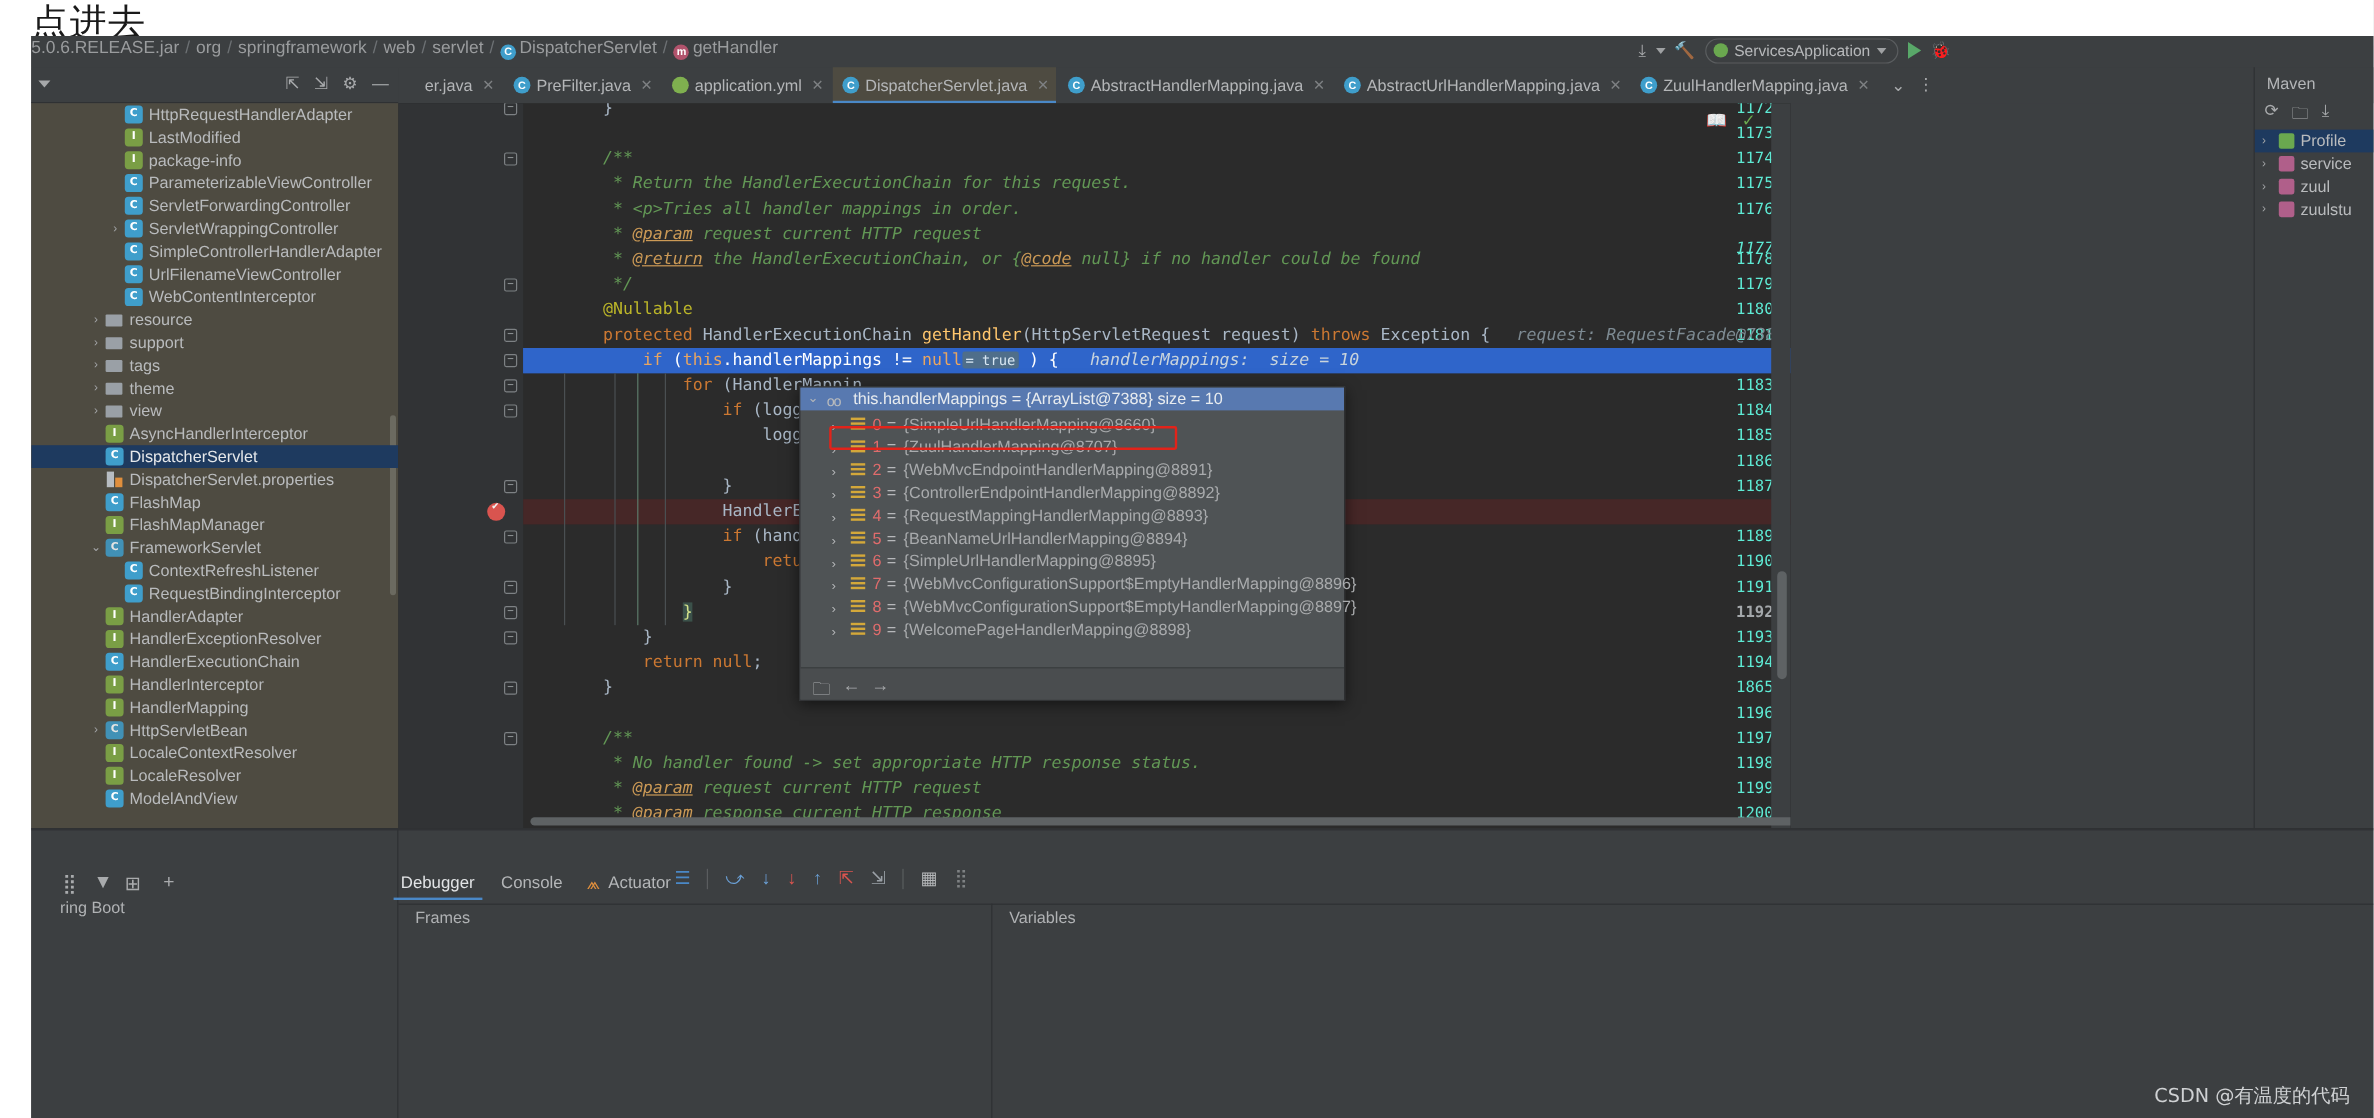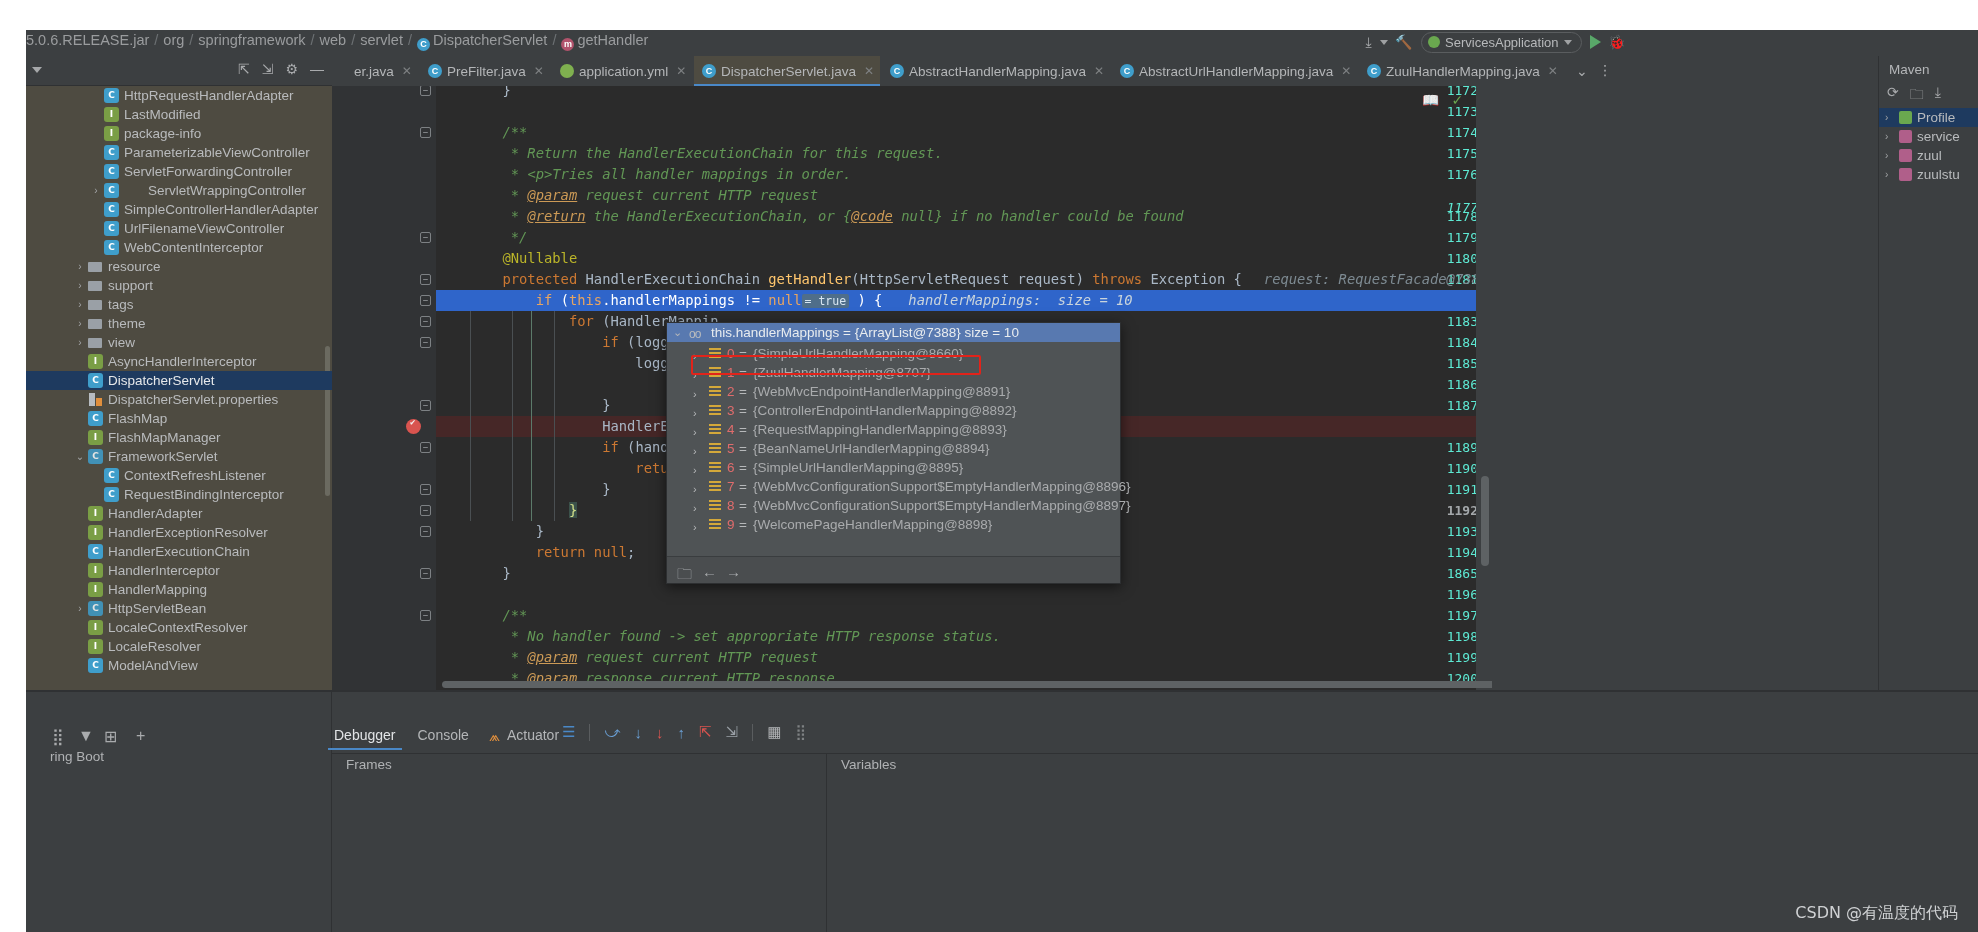--- a/index.html
+++ b/index.html
@@ -183,20 +183,23 @@
   .watermark { position:absolute; right:20px; bottom:8px; font-size:16px; color:#cfd1d3;
     font-family:"DejaVu Sans", sans-serif; }
 
   .strip-left { position:absolute; left:0; top:30px; width:26px; height:902px; background:#ffffff; }
 </style>
 </head>
 <body>
 
 <div id="root">
 
+  <div class="anno-band">
+    <div class="anno-text">点进去</div>
+  </div>
   <div class="strip-left"></div>
 
   <div class="ide">
 
     <div class="navrow">
       <div class="breadcrumb" id="breadcrumb"><span><span>5.0.6.RELEASE.jar</span></span><span class="sep">/</span><span><span>org</span></span><span class="sep">/</span><span><span>springframework</span></span><span class="sep">/</span><span><span>web</span></span><span class="sep">/</span><span><span>servlet</span></span><span class="sep">/</span><span><span class="bc-ico bc-c">C</span><span>DispatcherServlet</span></span><span class="sep">/</span><span><span class="bc-ico bc-m">m</span><span>getHandler</span></span></div>
 
       <div class="runcfg" style="right:352px;">
         <span class="sm-ico">⤓</span>
         <span class="tri-down"></span>
@@ -239,21 +242,21 @@
           <span class="ico ico-c" style="left: 78px;">C</span>
           <span class="lbl" style="left: 98px;">ParameterizableViewController</span>
         </div>
         <div class="tn" style="top: 76px; position: absolute; left: 0px; width: 306px;">
           <span class="ico ico-c" style="left: 78px;">C</span>
           <span class="lbl" style="left: 98px;">ServletForwardingController</span>
         </div>
         <div class="tn" style="top: 95px; position: absolute; left: 0px; width: 306px;">
           <span class="arrow" style="left: 64px;">›</span>
           <span class="ico ico-c" style="left: 78px;">C</span>
-          <span class="lbl" style="left: 98px; margin-left: 24px;">ServletWrappingController</span>
+          <span class="lbl" style="left: 98px;">ServletWrappingController</span>
         </div>
         <div class="tn" style="top: 114px; position: absolute; left: 0px; width: 306px;">
           <span class="ico ico-c" style="left: 78px;">C</span>
           <span class="lbl" style="left: 98px;">SimpleControllerHandlerAdapter</span>
         </div>
         <div class="tn" style="top: 133px; position: absolute; left: 0px; width: 306px;">
           <span class="ico ico-c" style="left: 78px;">C</span>
           <span class="lbl" style="left: 98px;">UrlFilenameViewController</span>
         </div>
         <div class="tn" style="top: 152px; position: absolute; left: 0px; width: 306px;">

